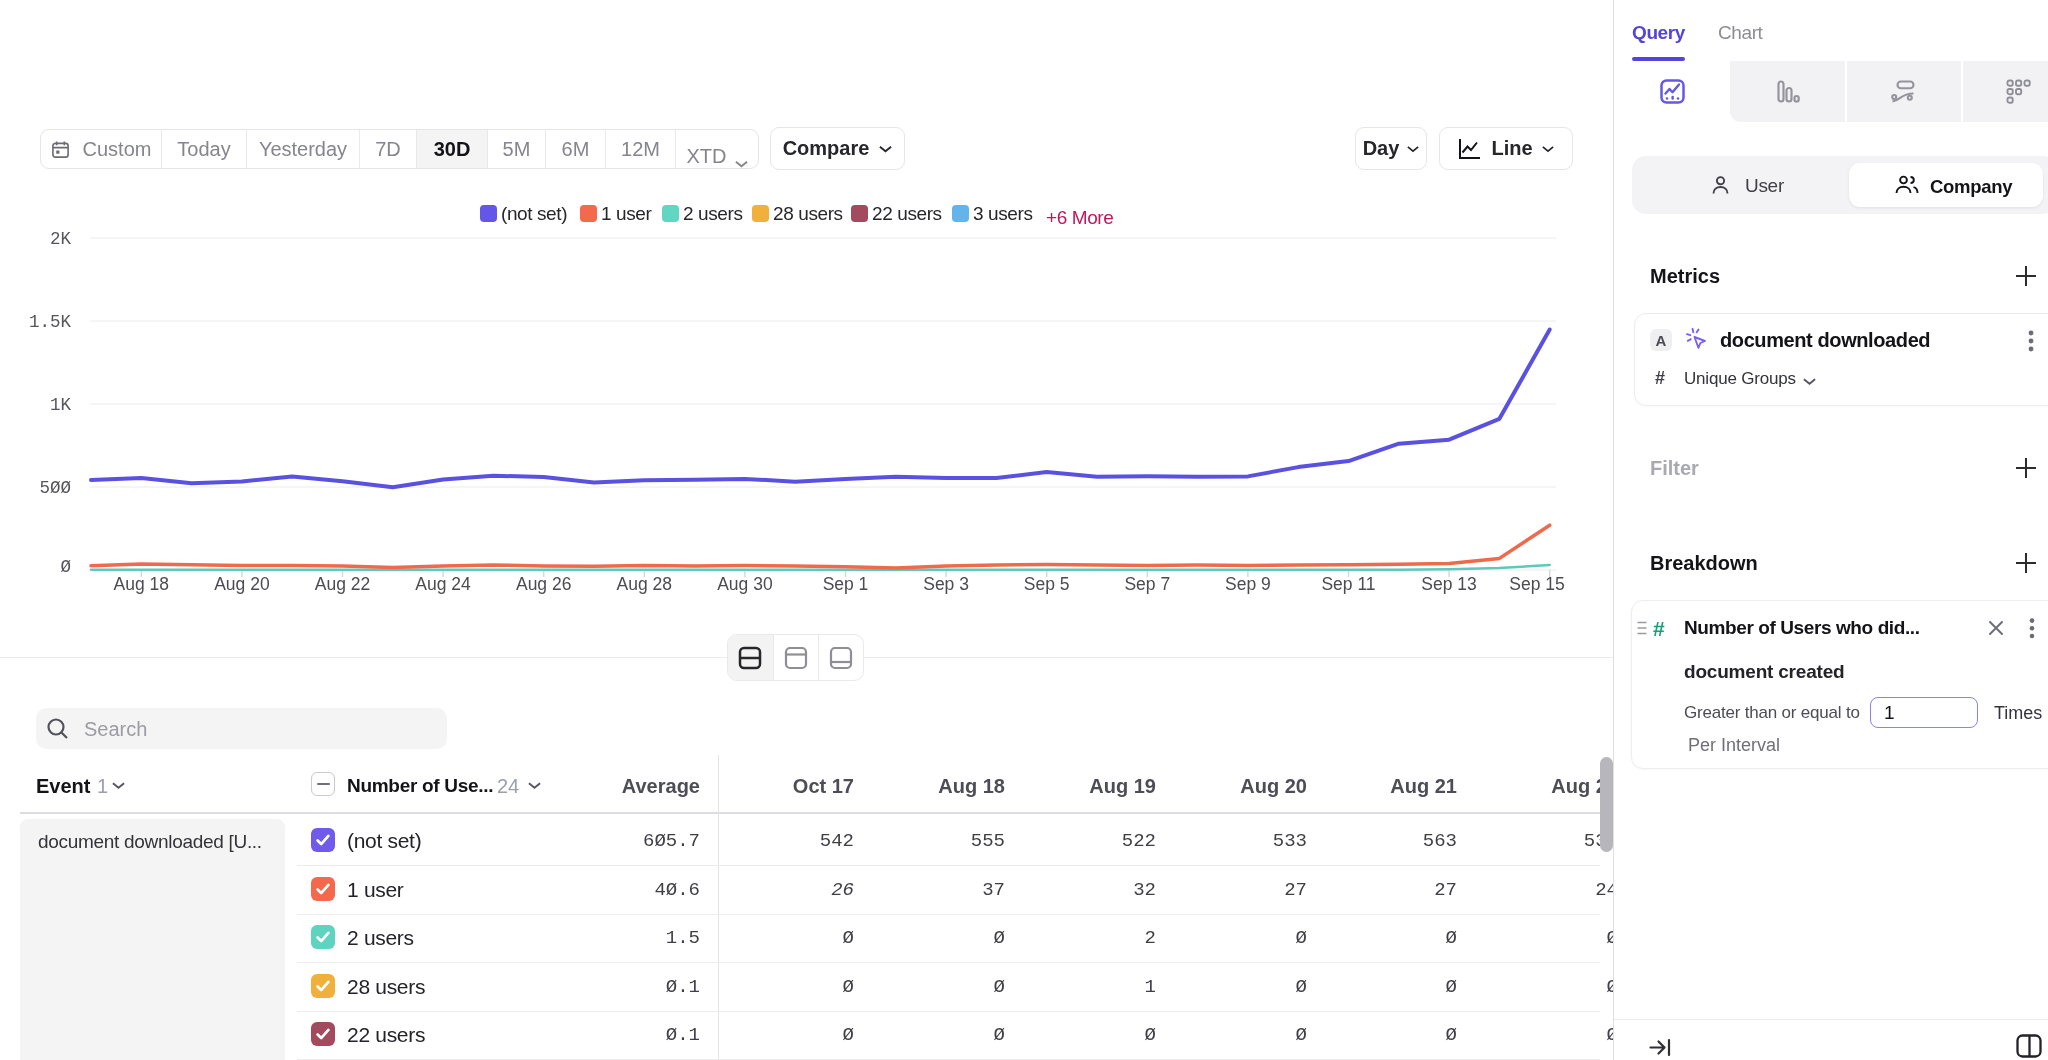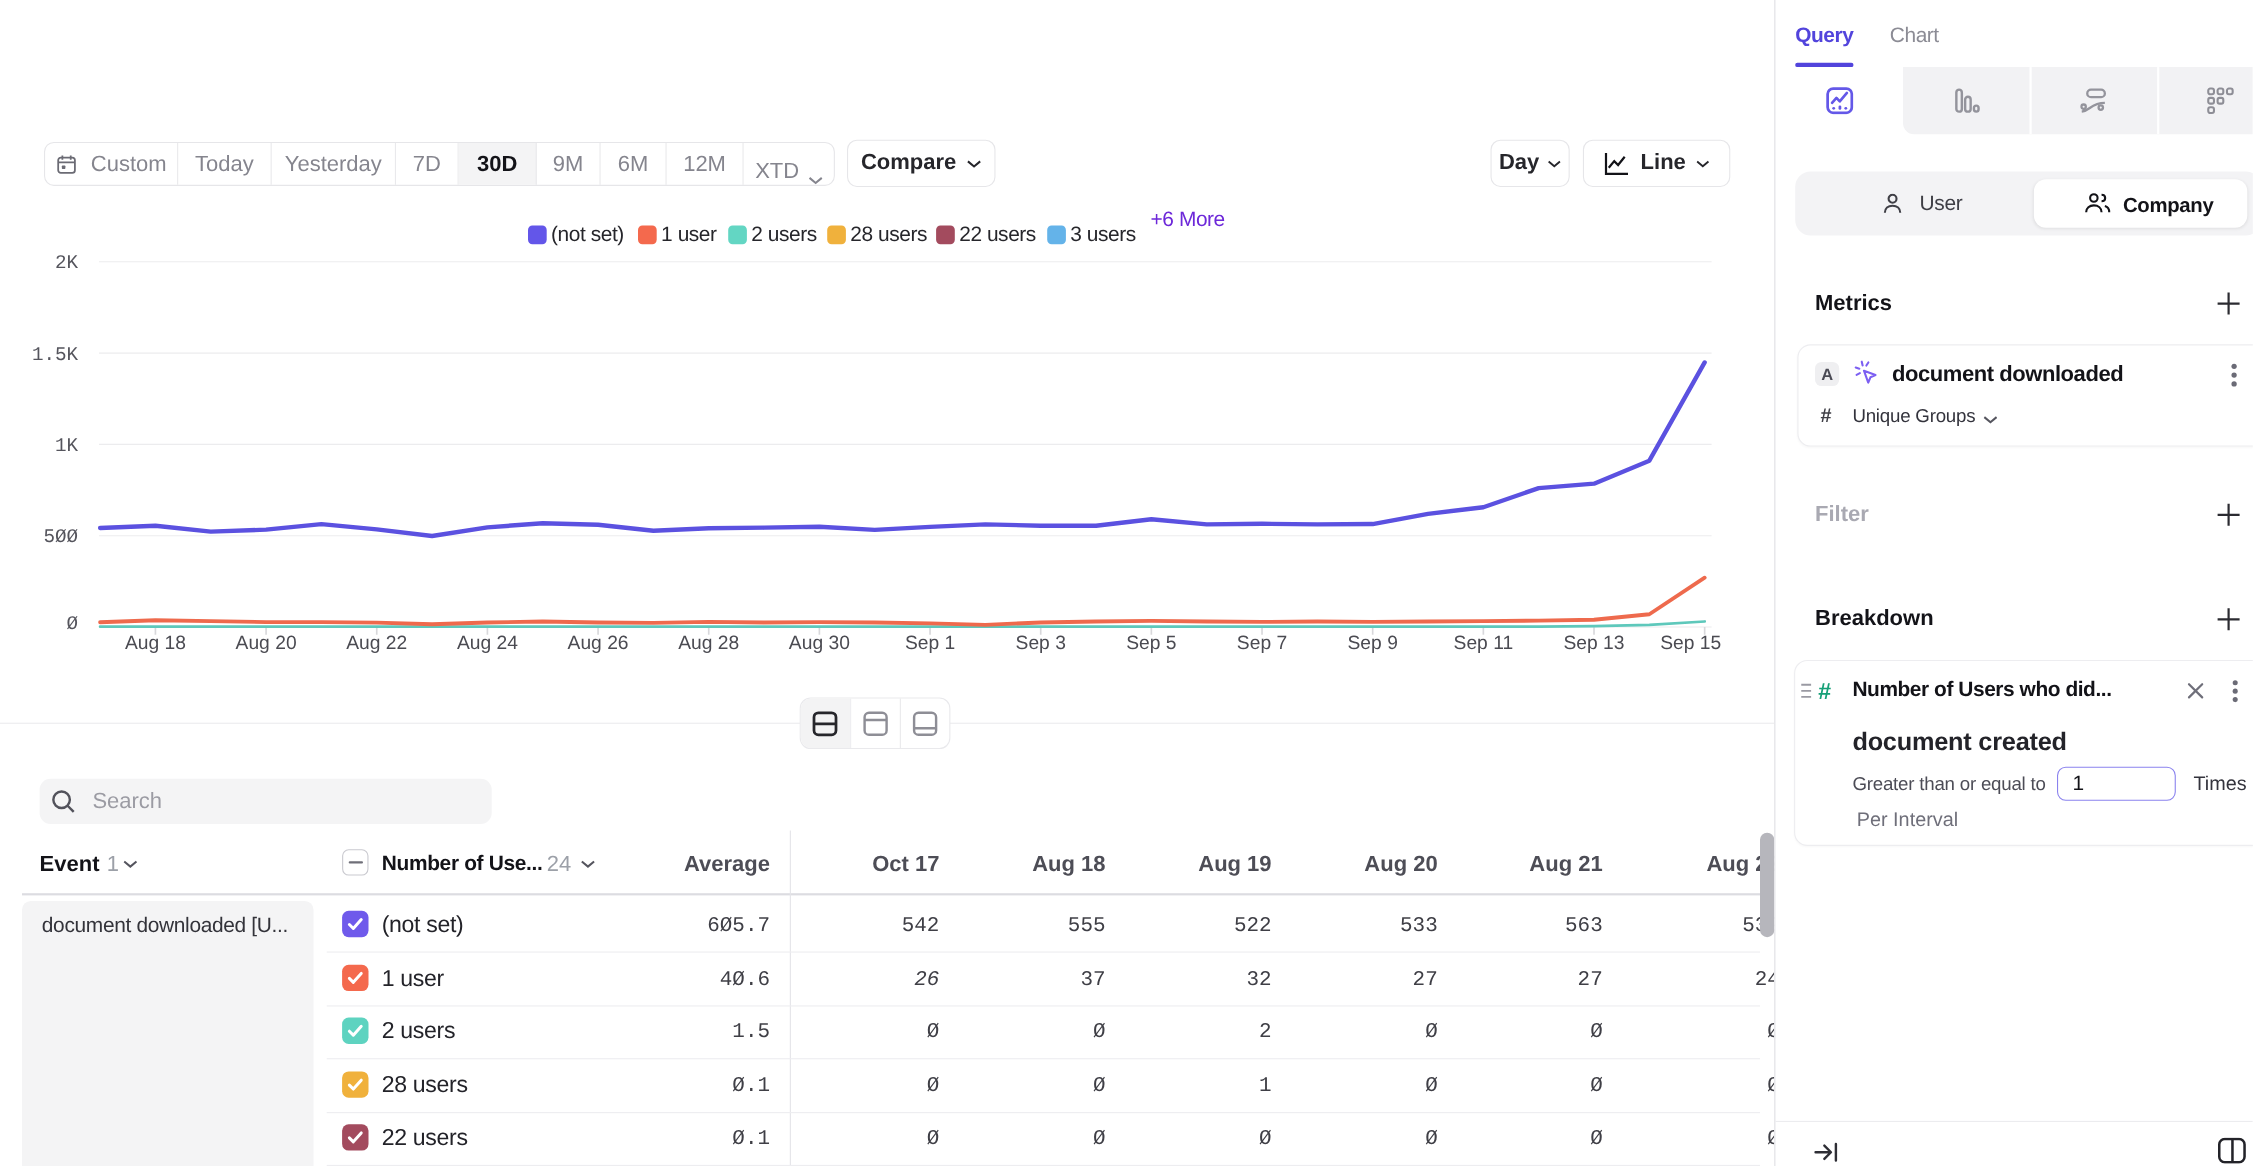--- a/index.html
+++ b/index.html
@@ -33,21 +33,21 @@
       <svg width="19" height="19" viewBox="0 0 20 20" fill="none" stroke="#6b6b74" stroke-width="1.7" style="margin-right:13px;">
         <rect x="2" y="3.5" width="16" height="14.5" rx="2.5"></rect>
         <path d="M2 8h16M6 1.5v4M14 1.5v4"></path>
         <rect x="5.5" y="11" width="3.4" height="3.4" rx="0.7" fill="#6b6b74" stroke="none"></rect>
       </svg>
       Custom</div>
     <div class="seg" style="width:84px;">Today</div>
     <div class="seg" style="width:112px;">Yesterday</div>
     <div class="seg" style="width:56px;">7D</div>
     <div class="seg" style="width:70px;background:#f4f4f5;color:#131318;font-weight:700;">30D</div>
-    <div class="seg" style="width:57px;">9M</div>
+    <div class="seg" style="width:57px;">5M</div>
     <div class="seg" style="width:59px;">6M</div>
     <div class="seg" style="width:69px;">12M</div>
     <div class="seg" style="width:82px;align-items:flex-end;">XTD
       <svg width="13" height="8" viewBox="0 0 14 8" fill="none" stroke="#85858e" stroke-width="2" style="margin-left:8px;">
           <path d="M1 1.5l6 5 6-5"></path>
         </svg>
     </div>
   </div>
 
   <div class="btn abs" style="left:770px;top:80px;width:133px;height:41px;">Compare
@@ -77,21 +77,21 @@
   <div class="abs" style="top:158px;left:580px;width:17px;height:17px;border-radius:4px;background:#f4694d;"></div>
   <div class="cklabel" style="left:601px;top:167px;color:#26262b;font-size:19px;letter-spacing:-0.4px;">1 user</div>
   <div class="abs" style="top:158px;left:662px;width:17px;height:17px;border-radius:4px;background:#63d6c3;"></div>
   <div class="cklabel" style="left:683px;top:167px;color:#26262b;font-size:19px;letter-spacing:-0.4px;">2 users</div>
   <div class="abs" style="top:158px;left:752px;width:17px;height:17px;border-radius:4px;background:#f0b13c;"></div>
   <div class="cklabel" style="left:773px;top:167px;color:#26262b;font-size:19px;letter-spacing:-0.4px;">28 users</div>
   <div class="abs" style="top:158px;left:851px;width:17px;height:17px;border-radius:4px;background:#a34b5e;"></div>
   <div class="cklabel" style="left:872px;top:167px;color:#26262b;font-size:19px;letter-spacing:-0.4px;">22 users</div>
   <div class="abs" style="top:158px;left:952px;width:17px;height:17px;border-radius:4px;background:#64b3e9;"></div>
   <div class="cklabel" style="left:973px;top:167px;color:#26262b;font-size:19px;letter-spacing:-0.4px;">3 users</div>
-  <div class="cklabel" style="left:1046px;top:153px;color:#6d28d9;font-size:19px;letter-spacing:-0.4px;">+6 More</div>
+  <div class="cklabel" style="left:1046px;top:171px;color:#be185d;font-size:19px;letter-spacing:-0.4px;">+6 More</div>
 
   <svg class="abs" style="left:0;top:0;" width="1613" height="580" viewBox="0 0 1613 580">
     <g stroke="#ececee" stroke-width="1">
       <line x1="90" y1="191" x2="1556" y2="191"></line>
       <line x1="90" y1="274" x2="1556" y2="274"></line>
       <line x1="90" y1="357" x2="1556" y2="357"></line>
       <line x1="90" y1="440" x2="1556" y2="440"></line>
       <line x1="90" y1="523" x2="1556" y2="523"></line>
     </g>
     <g stroke="#d8d8db" stroke-width="1.5">
@@ -377,21 +377,21 @@
 <div class="abs" style="left:1653px;top:617px;font-size:21px;font-weight:700;color:#16a077;">#</div>
 <div class="abs" style="left:1684px;top:617px;font-size:19px;letter-spacing:-0.4px;font-weight:700;color:#131318;">Number of Users who did...</div>
 <svg class="abs" style="left:1988px;top:620px;" width="16" height="16" viewBox="0 0 16 16" stroke="#6f6f7a" stroke-width="2" stroke-linecap="round">
     <path d="M2 2l12 12M14 2L2 14"></path>
   </svg>
 <svg class="abs" style="left:2029px;top:618px;" width="6" height="21" viewBox="0 0 6 21" fill="#6b6b76">
     <circle cx="3" cy="2.6" r="2.3"></circle>
     <circle cx="3" cy="10.3" r="2.3"></circle>
     <circle cx="3" cy="18" r="2.3"></circle>
   </svg>
-<div class="abs" style="left:1684px;top:661px;font-size:23px;letter-spacing:-0.2px;font-weight:700;color:#232329;">document created</div>
+<div class="abs" style="left:1684px;top:661px;font-size:19px;letter-spacing:-0.2px;font-weight:700;color:#232329;">document created</div>
 <div class="graytxt" style="left:1684px;top:713px;font-size:17px;letter-spacing:-0.2px;text-align:right;">Greater than or equal to</div>
 <div class="abs" style="left:1870px;top:697px;width:108px;height:31px;border:1.5px solid #8a82ee;border-radius:8px;background:#fff;box-sizing:border-box;"></div>
 <div class="abs" style="left:1884px;top:702px;font-size:19px;color:#131318;">1</div>
 <div class="graytxt" style="left:1994px;top:713px;color:#33333c;font-size:18px;">Times</div>
 <div class="graytxt" style="left:1688px;top:745px;color:#6f6f7a;font-size:18px;">Per Interval</div>
 
 <div class="abs" style="left:1614px;top:1019px;width:434px;height:1px;background:#ececef;"></div>
 <svg class="abs" style="left:1649px;top:1038px;" width="22" height="19" viewBox="0 0 22 19" fill="none" stroke="#2e2e35" stroke-width="2.2" stroke-linecap="round" stroke-linejoin="round">
   <path d="M1.5 9.5h13M9.5 3.5l6 6-6 6M20 2v15"></path>
 </svg>

